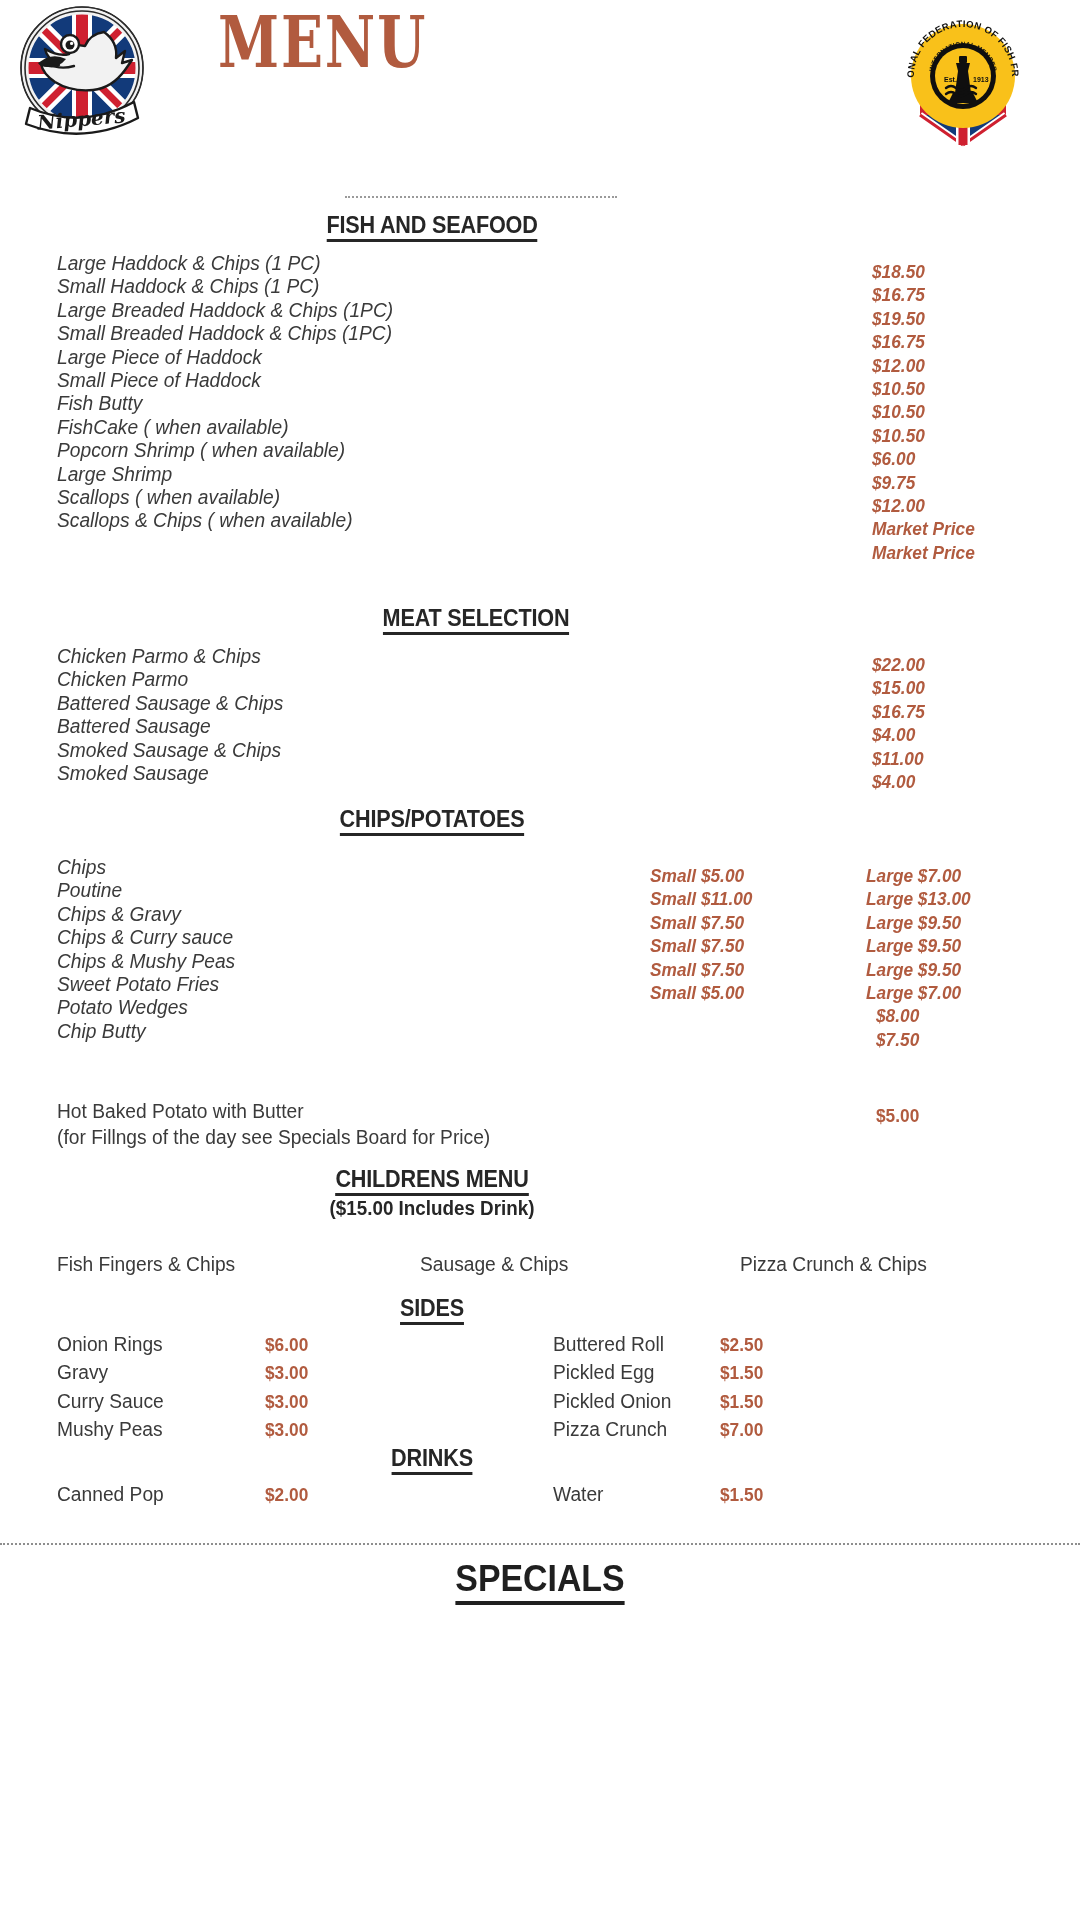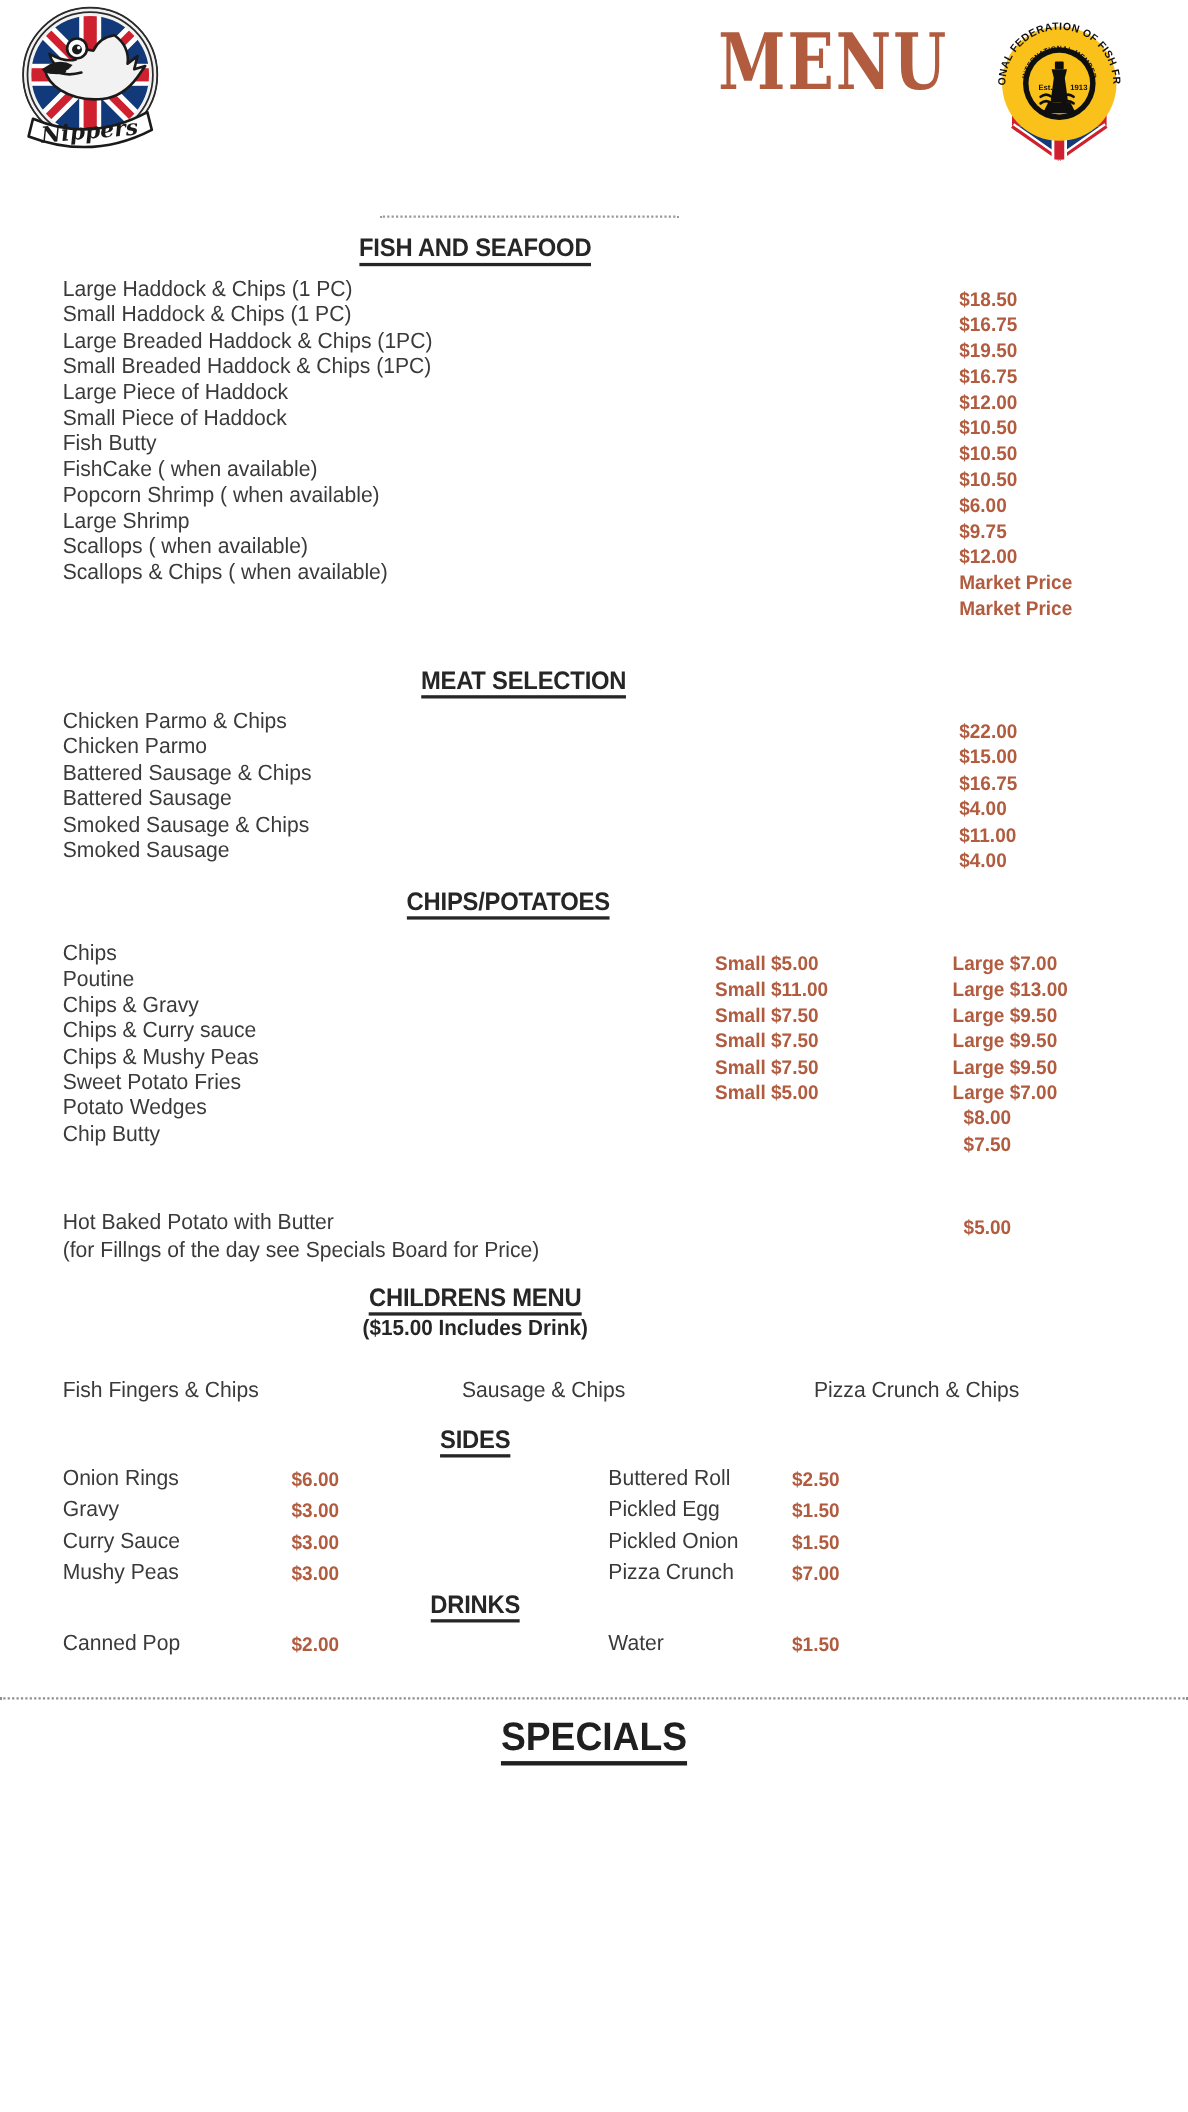--- a/index.html
+++ b/index.html
@@ -31,23 +31,23 @@
   .logo-right {
     position: absolute;
     left: 900px;
     top: 6px;
     width: 126px;
     height: 148px;
   }
   .title-block {
     position: absolute;
     left: 190px;
-    top: 20px;
+    top: 4px;
     width: 700px;
-    text-align: right;
+    text-align: left;
   }
   .menu-word {
     font-family: "DejaVu Serif", serif;
     font-weight: 700;
     font-size: 60px;
     letter-spacing: 2px;
     color: #b15b3f;
     line-height: 1.08;
     font-variant: small-caps;
     transform: scaleY(1.18) scaleX(0.92);
@@ -87,20 +87,21 @@
     text-align: center;
     font-size: 20px;
     font-weight: 700;
     color: #262626;
     transform: scaleX(0.94);
     margin-top: 4px;
   }
 
   .rows {
     position: relative;
+    font-style: italic;
   }
   .row {
     position: relative;
     height: 23.4px;
   }
   .item-name {
     position: absolute;
     left: 57px;
     top: 0;
     font-size: 20px;
@@ -344,21 +345,21 @@
     </div>
   <div class="row">
       <div class="item-name">Smoked Sausage</div>
       <div class="price main">$4.00</div>
     </div>
 </div>
 
 <div class="abs" style="top:670px;">
   <div class="section-head" style="position:absolute; top:0; left:0; width:1080px;">&nbsp;</div>
 </div>
-<div class="abs" style="top:806px;padding-left:30px;">
+<div class="abs" style="top:806px;">
   <div class="section-head"><span>CHIPS/POTATOES</span></div>
 </div>
 
 <div class="abs rows" style="top:856px;">
   <div class="row">
       <div class="item-name">Chips</div>
       <div class="price small-col">Small $5.00</div>
       <div class="price large-col">Large $7.00</div>
     </div>
   <div class="row">

